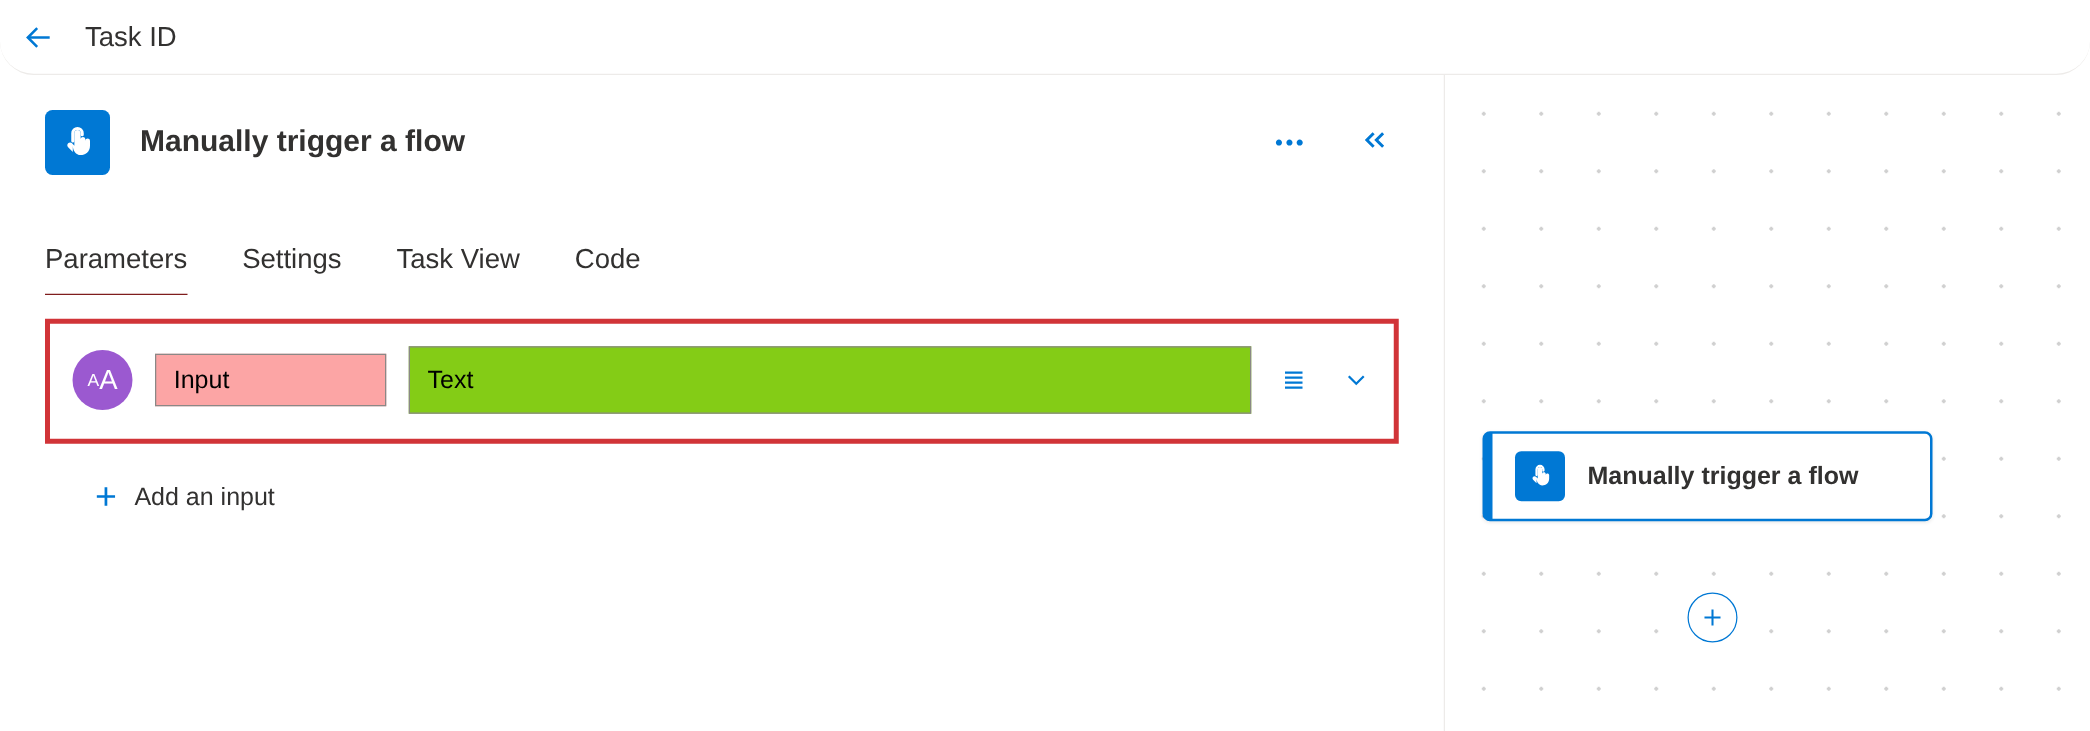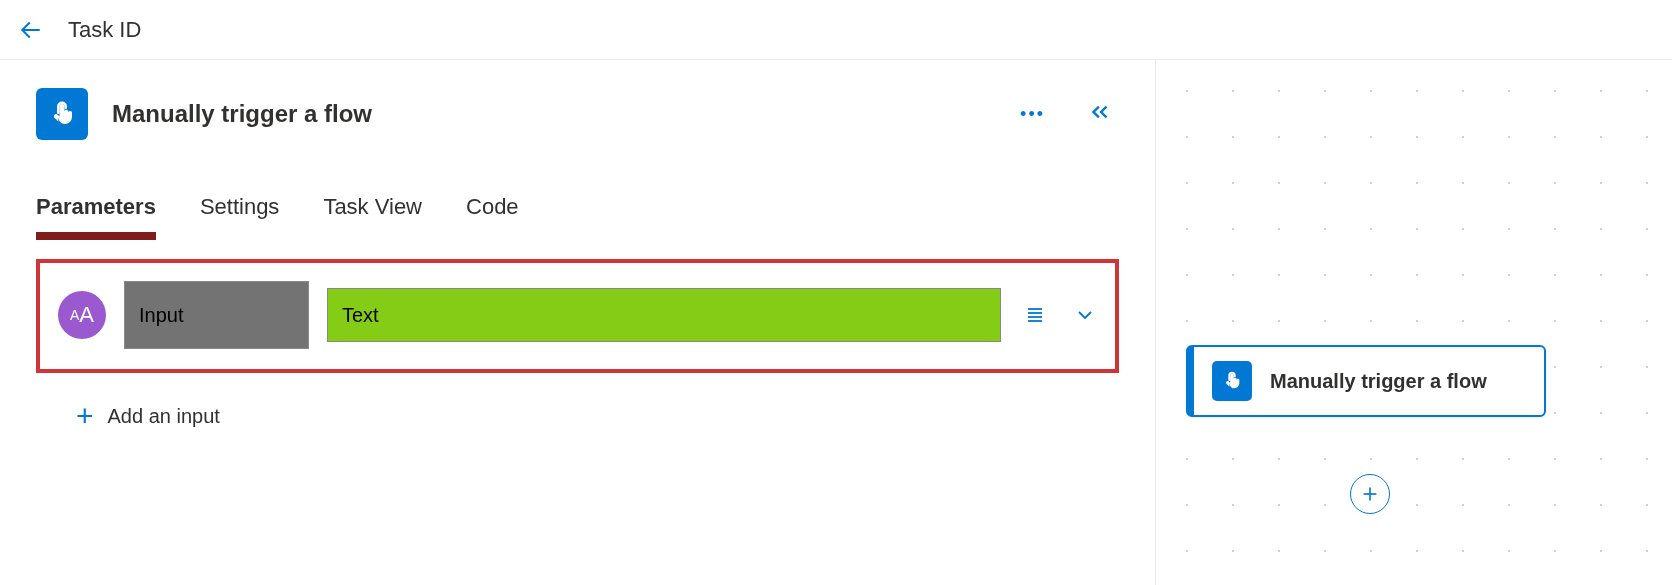--- a/index.html
+++ b/index.html
@@ -12,20 +12,21 @@
     overflow: hidden;
     position: relative;
   }
   .header-bar {
     height: 60px;
     border-bottom: 1px solid #edebe9;
     display: flex;
     align-items: center;
     padding: 0 16px;
     gap: 22px;
+    border-radius: 27px;
   }
   .back-btn { color: #0078d4; cursor: pointer; display:flex; align-items:center; }
   .page-title { font-size: 22px; font-weight: 400; color:#323130; }
 
   .main-area { display: flex; height: calc(100% - 60px); }
 
   .left-panel {
     width: 1155px;
     padding: 28px 36px 0 36px;
     position: relative;
@@ -38,38 +39,38 @@
     background:#0078d4; display:flex; align-items:center; justify-content:center;
     color:#fff;
   }
   .trigger-title { font-size: 24px; font-weight: 600; }
   .trigger-header-right { display:flex; align-items:center; gap:28px; }
   .more-btn { color:#0078d4; font-size:18px; letter-spacing:2px; cursor:pointer; padding:4px 8px;}
   .collapse-btn { color:#0078d4; cursor:pointer; padding:4px 6px;}
 
   .tabs { display:flex; gap:44px; margin-top:54px; border-bottom:1px solid transparent; }
   .tab { font-size:22px; font-weight:400; color:#323130; padding-bottom:12px; cursor:pointer; border-bottom:4px solid transparent; }
-  .tab.active { font-weight:700; border-bottom:8px solid #7f1d1d; }
+  .tab.active { font-weight:400; border-bottom:1px solid #7f1d1d; }
 
   .highlight-box {
     border: 4px solid #d13438;
     margin-top: 18px;
     padding: 18px 14px 20px 18px;
     display:flex; align-items:center; gap:18px;
   }
   .type-badge {
     width:48px; height:48px; border-radius:50%;
     background:#9b59d0; display:flex; align-items:center; justify-content:center;
     color:#fff; font-weight:400;
   }
   .type-badge .smallA{ font-size:14px;}
   .type-badge .bigA{ font-size:22px;}
   .name-input {
-    width: 185px; height:68px; border:1px solid #8a8886;
-    font-size:20px; padding:0 14px; background:#737373;
+    width: 185px; height:42px; border:1px solid #8a8886;
+    font-size:20px; padding:0 14px; background:#fca5a5;
   }
   .value-input {
     flex:1; height:54px; border:1px solid #8a8886;
     font-size:20px; padding:0 14px; background:#84cc16;
   }
   .hamburger-btn, .chevron-btn { color:#0078d4; cursor:pointer; display:flex; align-items:center; justify-content:center; width:32px; height:32px;}
   .hamburger-btn svg, .chevron-btn svg { display:block; }
 
   .add-input-row { display:flex; align-items:center; gap:14px; margin-top:28px; margin-left:40px; cursor:pointer;}
   .plus-icon { color:#0078d4; font-size:30px; font-weight:300; line-height:1;}

